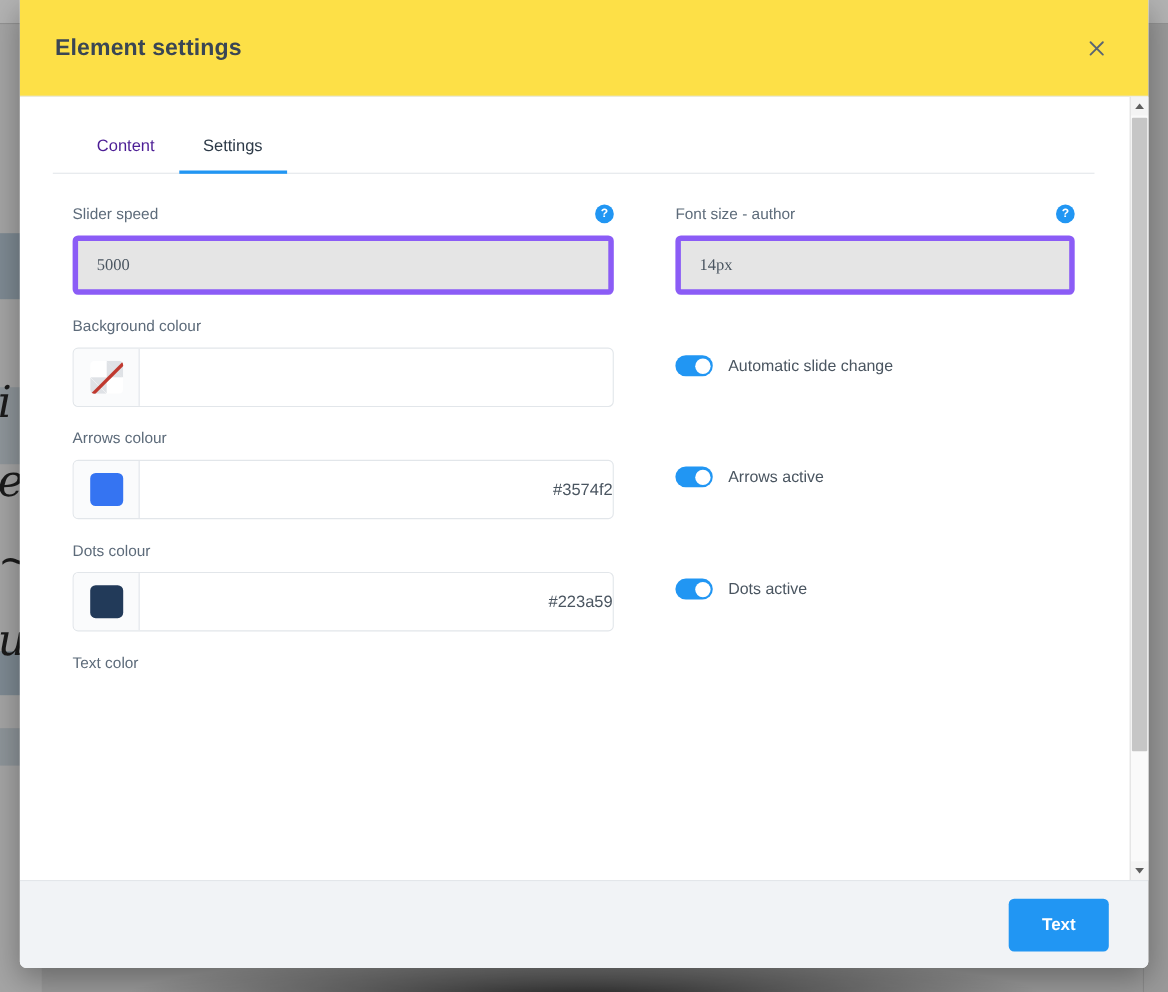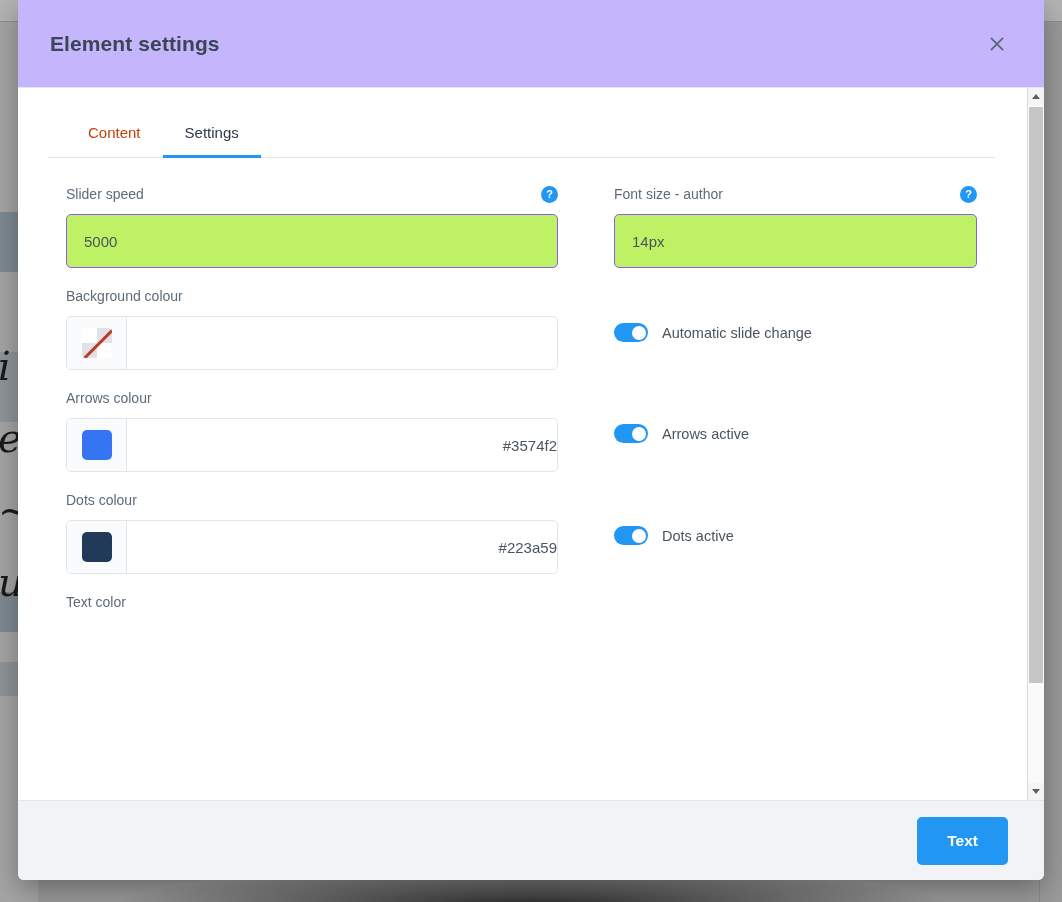--- a/index.html
+++ b/index.html
@@ -65,21 +65,21 @@
     border-radius: 0 0 6px 6px;
     box-shadow: 0 10px 28px rgba(0,0,0,0.32);
     display: flex; flex-direction: column;
     overflow: hidden;
   }
   #modal-header {
     height: 88px; flex: 0 0 88px;
     border-bottom: 1px solid #e3e6ea;
     display: flex; align-items: center;
     padding: 0 30px 0 32px;
-    background: #c4b5fd;
+    background: #fde047;
   }
   #modal-title {
     font-size: 21px; font-weight: bold; color: #3a4654; letter-spacing: 0.1px;
     flex: 1;
   }
   #close-button {
     width: 34px; height: 34px;
     display: flex; align-items: center; justify-content: center;
     color: #5a6573; cursor: pointer; background: none; border: none;
     font-size: 0;
@@ -96,21 +96,21 @@
 
   
   #tabs {
     display: flex; gap: 0;
     border-bottom: 1px solid #e3e6ea;
     margin-top: 26px;
     padding-left: 18px;
   }
   .tab {
     padding: 10px 22px 14px 22px;
-    font-size: 15px; color: #c2410c; cursor: pointer;
+    font-size: 15px; color: #4c1d95; cursor: pointer;
     border-bottom: 3px solid transparent; margin-bottom: -1px;
     background: none; border-left: none; border-right: none; border-top: none;
     font-family: "Liberation Sans", sans-serif;
   }
   .tab.active { color: #2d3a48; border-bottom-color: #2196f3; }
 
   
   #form {
     display: grid;
     grid-template-columns: 492px 1fr;
@@ -126,24 +126,24 @@
   .field-label { font-size: 14px; color: #5d6b7a; }
   .help-icon {
     width: 17px; height: 17px; border-radius: 50%;
     background: #2196f3; color: #fff;
     font-size: 11px; font-weight: bold;
     display: flex; align-items: center; justify-content: center;
     cursor: pointer; line-height: 1;
   }
   .text-input {
     width: 100%; height: 54px;
-    border: 1px solid #8b5cf6; border-radius: 5px;
-    background: #bef264; padding: 0 17px;
+    border: 5px solid #8b5cf6; border-radius: 5px;
+    background: #e5e5e5; padding: 0 17px;
     font-size: 15px; color: #4a5560;
-    font-family: Liberation Sans, sans-serif;
+    font-family: Liberation Serif, serif;
     outline: none;
   }
   .color-input-group {
     display: flex; width: 100%; height: 54px;
     border: 1px solid #e2e6ea; border-radius: 5px; overflow: hidden; background: #fff;
   }
   .swatch-cell {
     width: 60px; flex: 0 0 60px;
     background: #fafbfc; border-right: 1px solid #e2e6ea;
     display: flex; align-items: center; justify-content: center;

